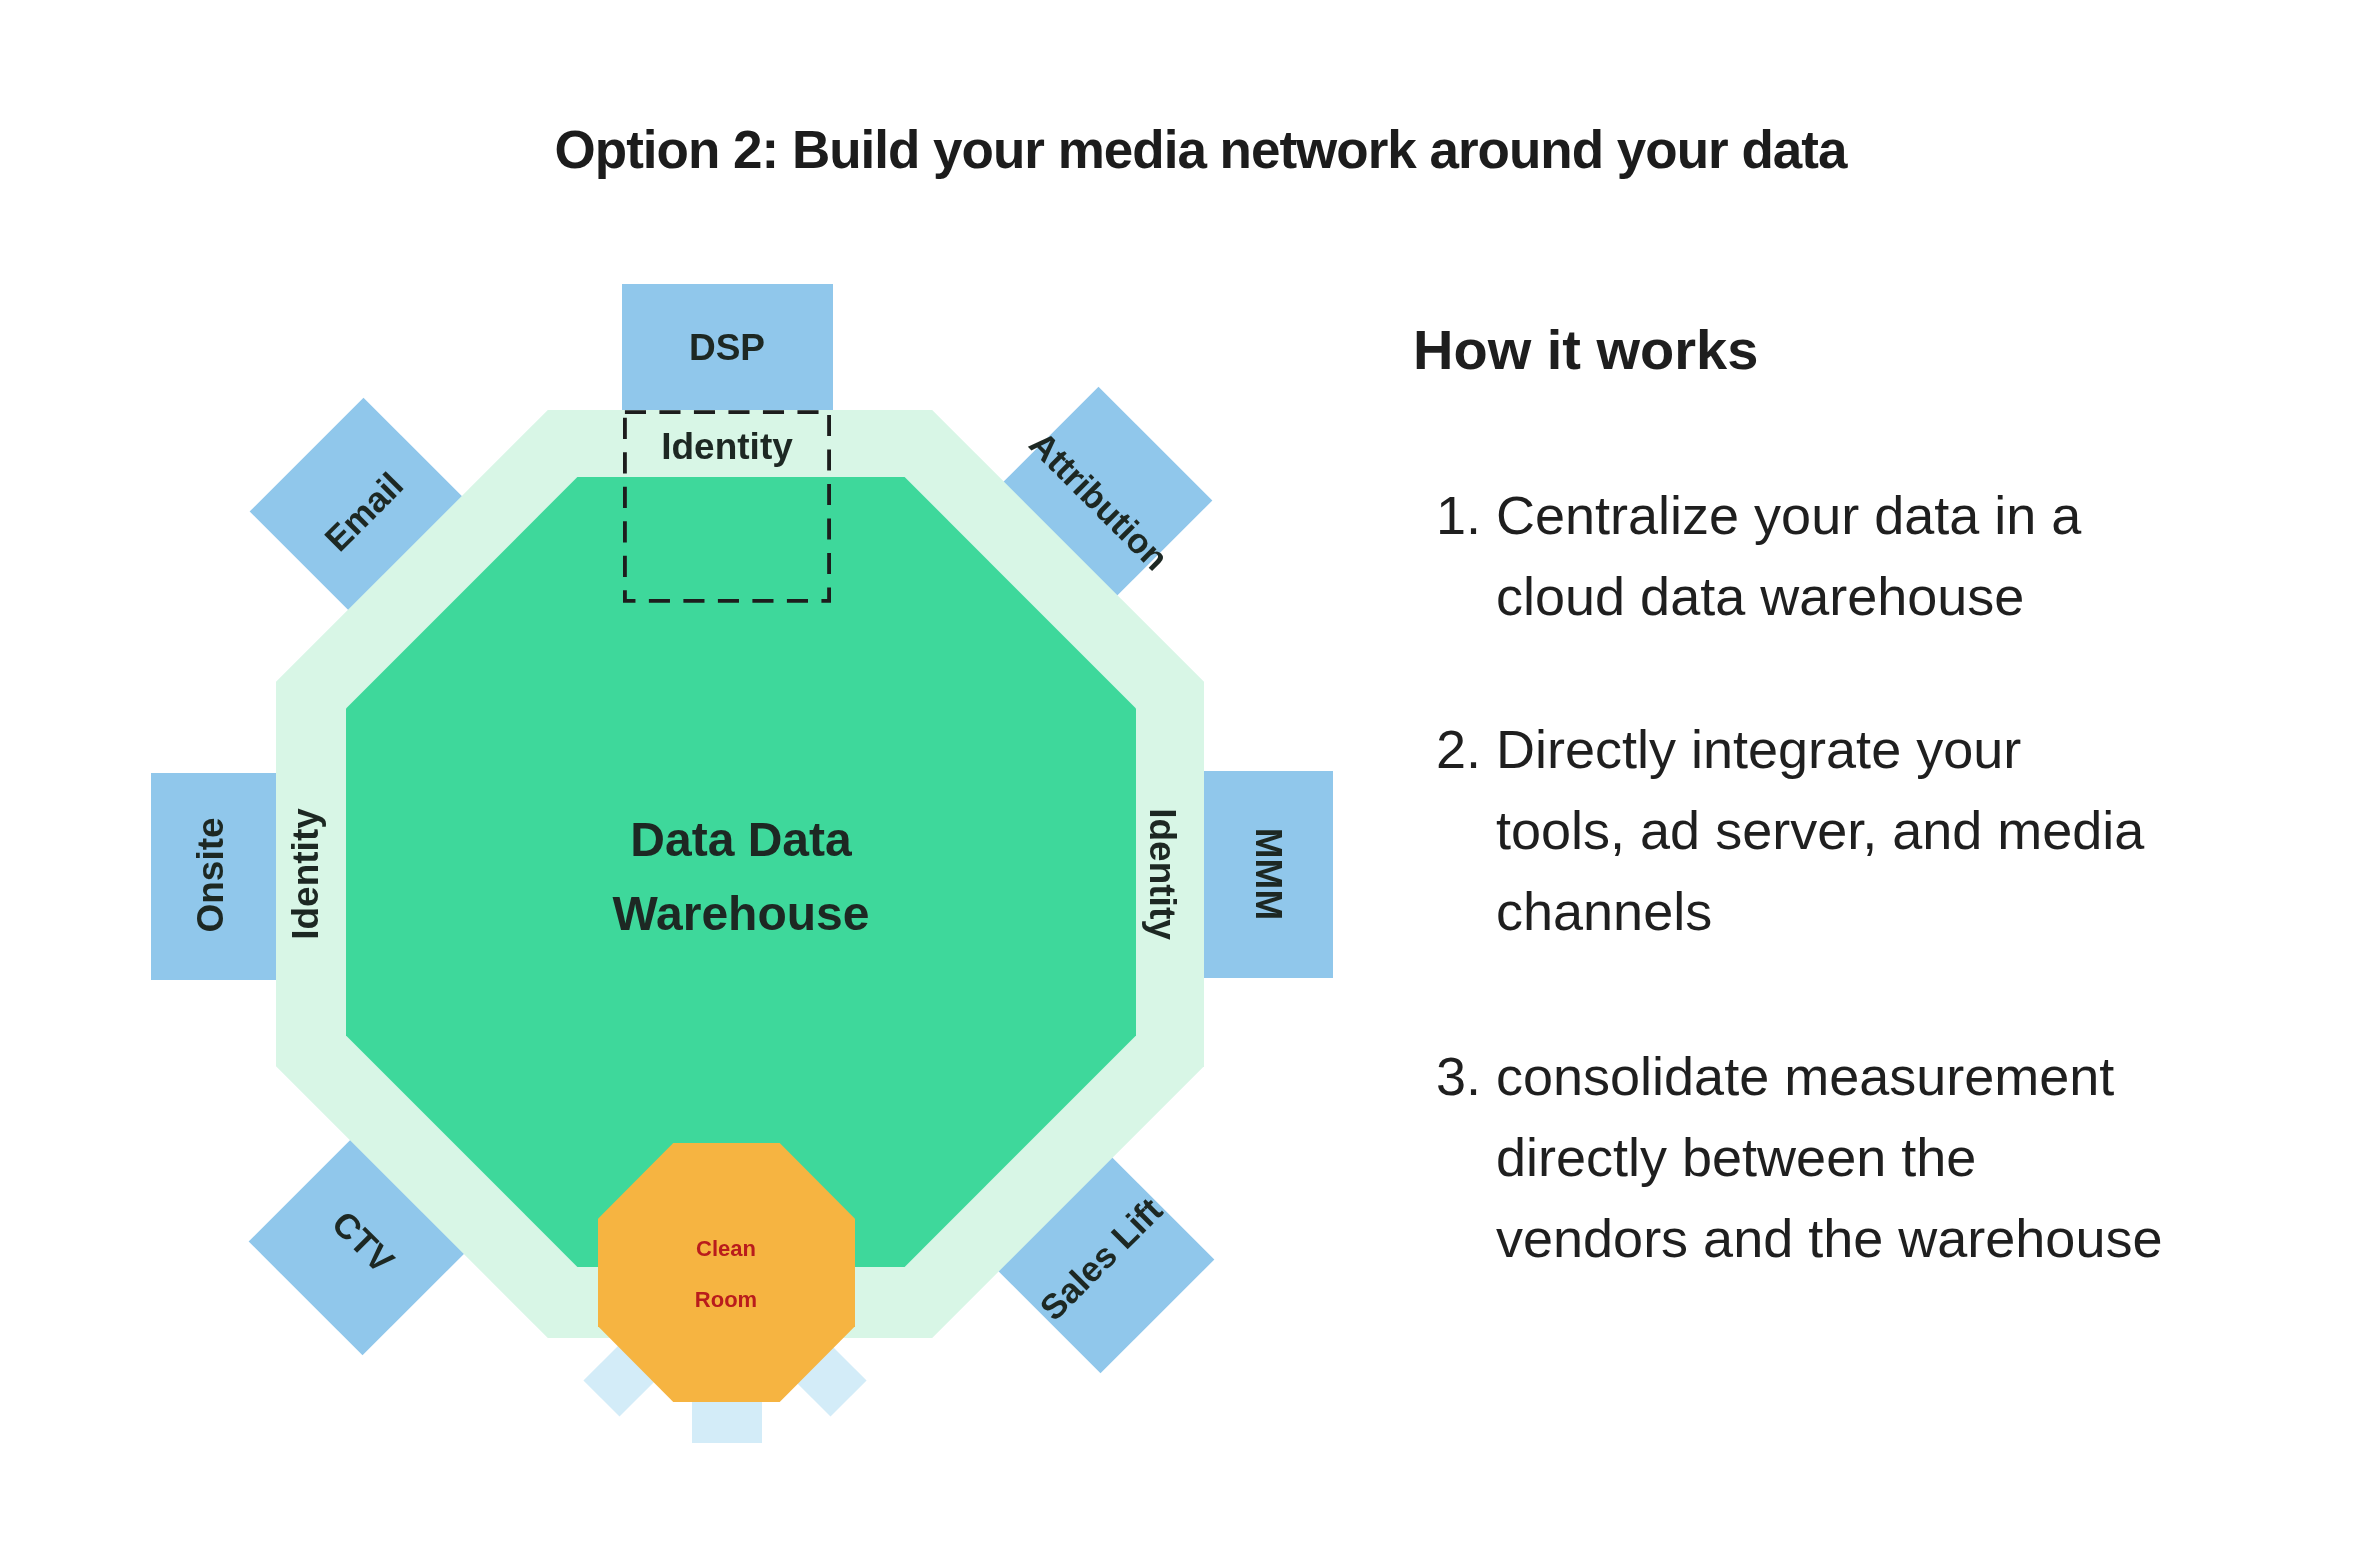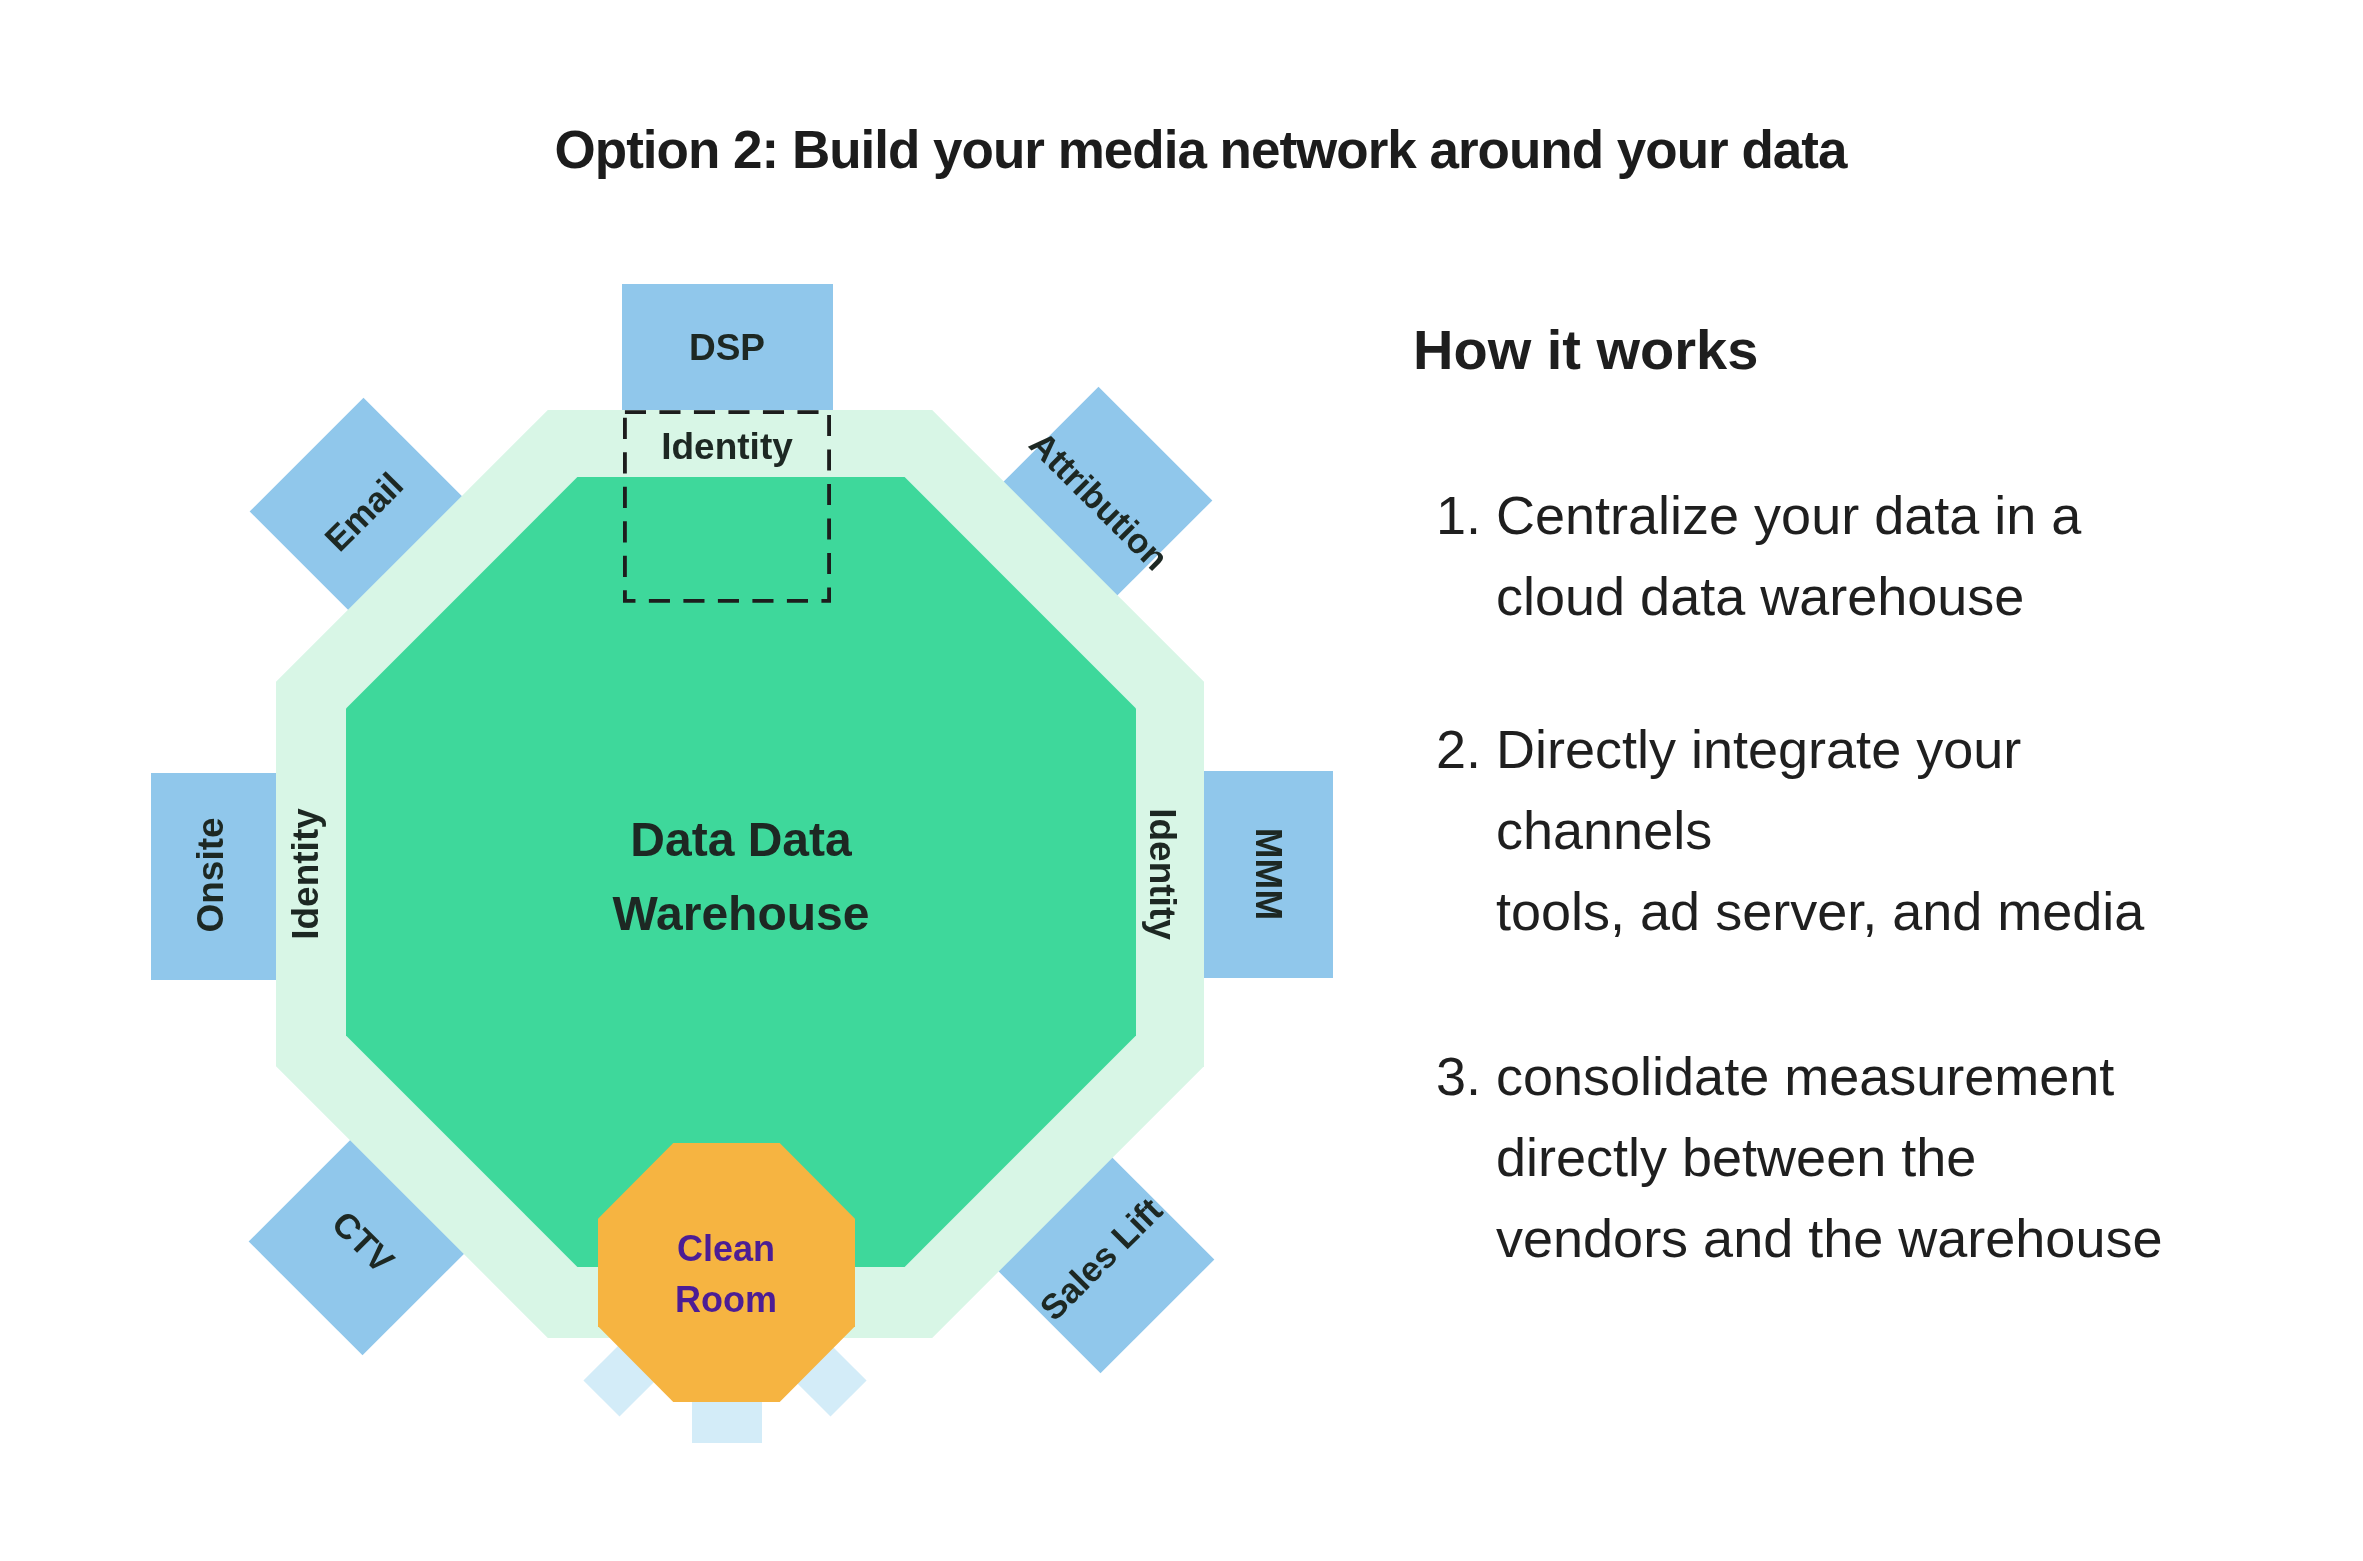--- a/index.html
+++ b/index.html
@@ -50,21 +50,21 @@
   .lbl.r90{transform:translate(-50%,-50%) rotate(90deg);}
   .lbl.rm90{transform:translate(-50%,-50%) rotate(-90deg);}
   .f38{font-size:37px;}
   .f36{font-size:35px;}
   .center-label{
     left:741px;top:803px;transform:translateX(-50%);text-align:center;z-index:6;
     font-size:48px;font-weight:700;line-height:74px;color:#1d2823;white-space:nowrap;
   }
   .clean-label{
     left:726px;top:1223px;transform:translateX(-50%);text-align:center;z-index:6;
-    font-size:36px;font-weight:700;line-height:51px;color:#4c1d95;white-space:nowrap;
+    font-size:22px;font-weight:700;line-height:51px;color:#b91c1c;white-space:nowrap;
   }
   
   .hiw-heading{
     left:1407px;top:317px;font-size:56px;font-weight:700;color:#1e1e1e;white-space:nowrap;margin-left:6px;
   }
   .hiw-item{
     left:1436px;width:922px;font-size:54px;line-height:81px;color:#1f1f1f;
   }
   .hiw-item .num{position:absolute;left:0;top:0;font-weight:400;}
   .hiw-item .item-text{margin-left:60px;}
@@ -127,22 +127,22 @@
   <div class="item-text">
     <div><span class="b">Centralize your data</span><span> in a</span></div>
     <div><span>cloud data warehouse</span></div>
   </div>
 </div>
 
 <div class="abs hiw-item it2">
   <span class="num">2.</span>
   <div class="item-text">
     <div><span class="b">Directly integrate</span><span> your</span></div>
+    <div><span>tools, ad server, and media</span></div>
     <div><span>channels</span></div>
-    <div><span>tools, ad server, and media</span></div>
   </div>
 </div>
 
 <div class="abs hiw-item it3">
   <span class="num">3.</span>
   <div class="item-text">
     <div><span>consolidate measurement</span></div>
     <div><span>directly between the</span></div>
     <div><span>vendors and the warehouse</span></div>
   </div>

